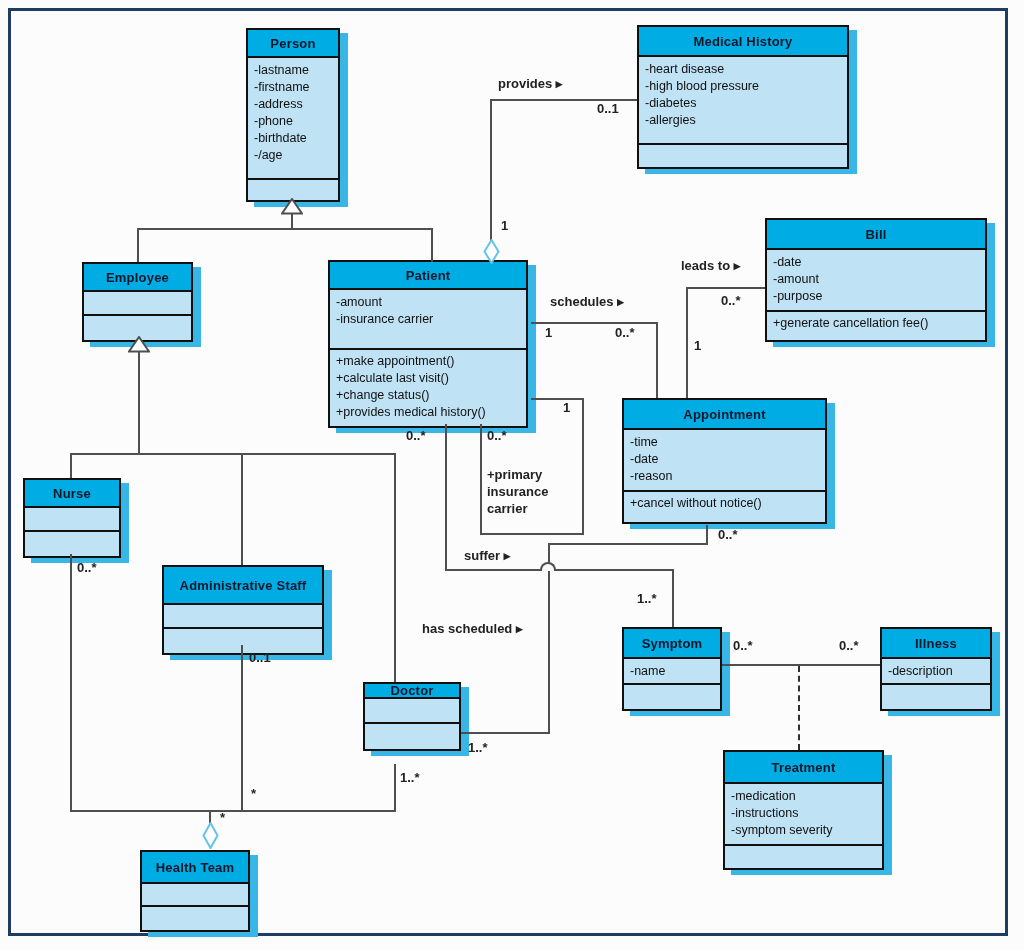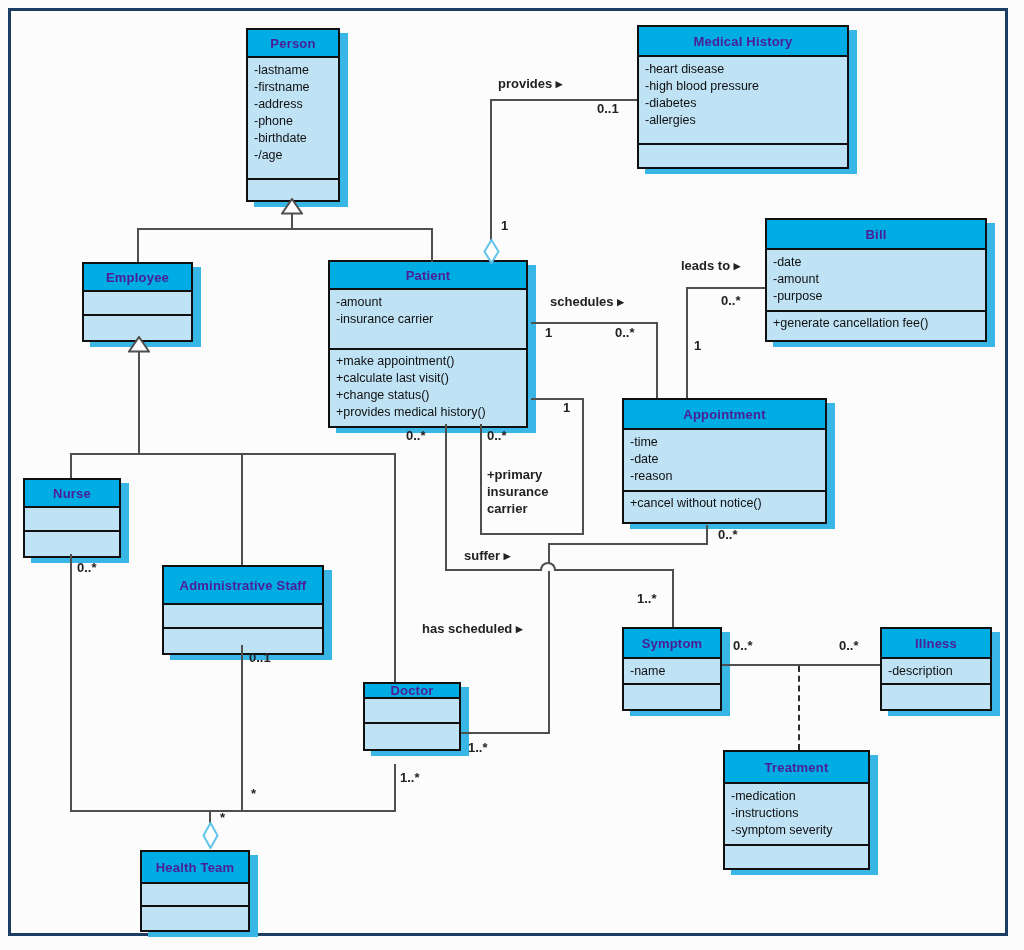--- a/index.html
+++ b/index.html
@@ -1,21 +1,21 @@
 <!DOCTYPE html>
 <html style="--header: #00ace4; --body: #bfe3f5; --shadow: #38b7e7; --line: #4f4f4f; --frame: #1d3e62; --bg: #fcfcfc;"><head>
 <meta charset="utf-8">
 <style>
   html,body{margin:0;padding:0;background:#ffffff;}
   body{font-family:"Liberation Sans",sans-serif;}
   #canvas{position:relative;width:1024px;height:950px;background:var(--bg,#fcfcfc);overflow:hidden;}
   .frame{position:absolute;left:8px;top:8px;width:1000px;height:928px;border:3px solid var(--frame,#1d3e62);box-sizing:border-box;}
   .uml-class{position:absolute;border:2px solid #101010;background:var(--body,#bfe3f5);
              box-shadow:8px 5px 0 0 var(--shadow,#38b7e7);box-sizing:border-box;z-index:3;}
-  .uml-title{background:var(--header,#00ace4);color:#4c1d95;font-weight:bold;font-size:13px;
+  .uml-title{background:var(--header,#00ace4);color:#0f172a;font-weight:bold;font-size:13px;
              text-align:left;border-bottom:2px solid #101010;display:flex;align-items:center;
              justify-content:center;box-sizing:border-box;letter-spacing:.2px;}
   .uml-attrs{border-bottom:2px solid #101010;padding:4px 6px;font-size:12.5px;line-height:17px;
              color:#101010;box-sizing:border-box;overflow:hidden;}
   .uml-ops{padding:3px 6px;font-size:12.5px;line-height:17px;color:#101010;box-sizing:border-box;overflow:hidden;}
   .h{position:absolute;height:2px;background:var(--line,#4f4f4f);z-index:5;}
   .v{position:absolute;width:2px;background:var(--line,#4f4f4f);z-index:5;}
   .vd{position:absolute;width:0;border-left:2px dashed #2f2f2f;z-index:5;}
   .lbl{position:absolute;font-size:13px;font-weight:600;color:#222;white-space:nowrap;z-index:7;}
   .role{white-space:normal;width:86px;line-height:17px;font-weight:600;}
@@ -183,21 +183,21 @@
   </div>
 
   <div class="uml-class" style="left:880px;top:627px;width:112px">
     <div class="uml-title" style="height:30px">Illness</div>
     <div class="uml-attrs" style="height:26px">
       <div>-description</div>
     </div>
     <div class="uml-ops" style="height:24px"></div>
   </div>
 
-  <div class="uml-class" style="left:723px;top:750px;width:147px">
+  <div class="uml-class" style="left:723px;top:750px;width:161px">
     <div class="uml-title" style="height:32px">Treatment</div>
     <div class="uml-attrs" style="height:62px">
       <div>-medication</div>
       <div>-instructions</div>
       <div>-symptom severity</div>
     </div>
     <div class="uml-ops" style="height:22px"></div>
   </div>
 
   <div class="uml-class" style="left:140px;top:850px;width:110px">

